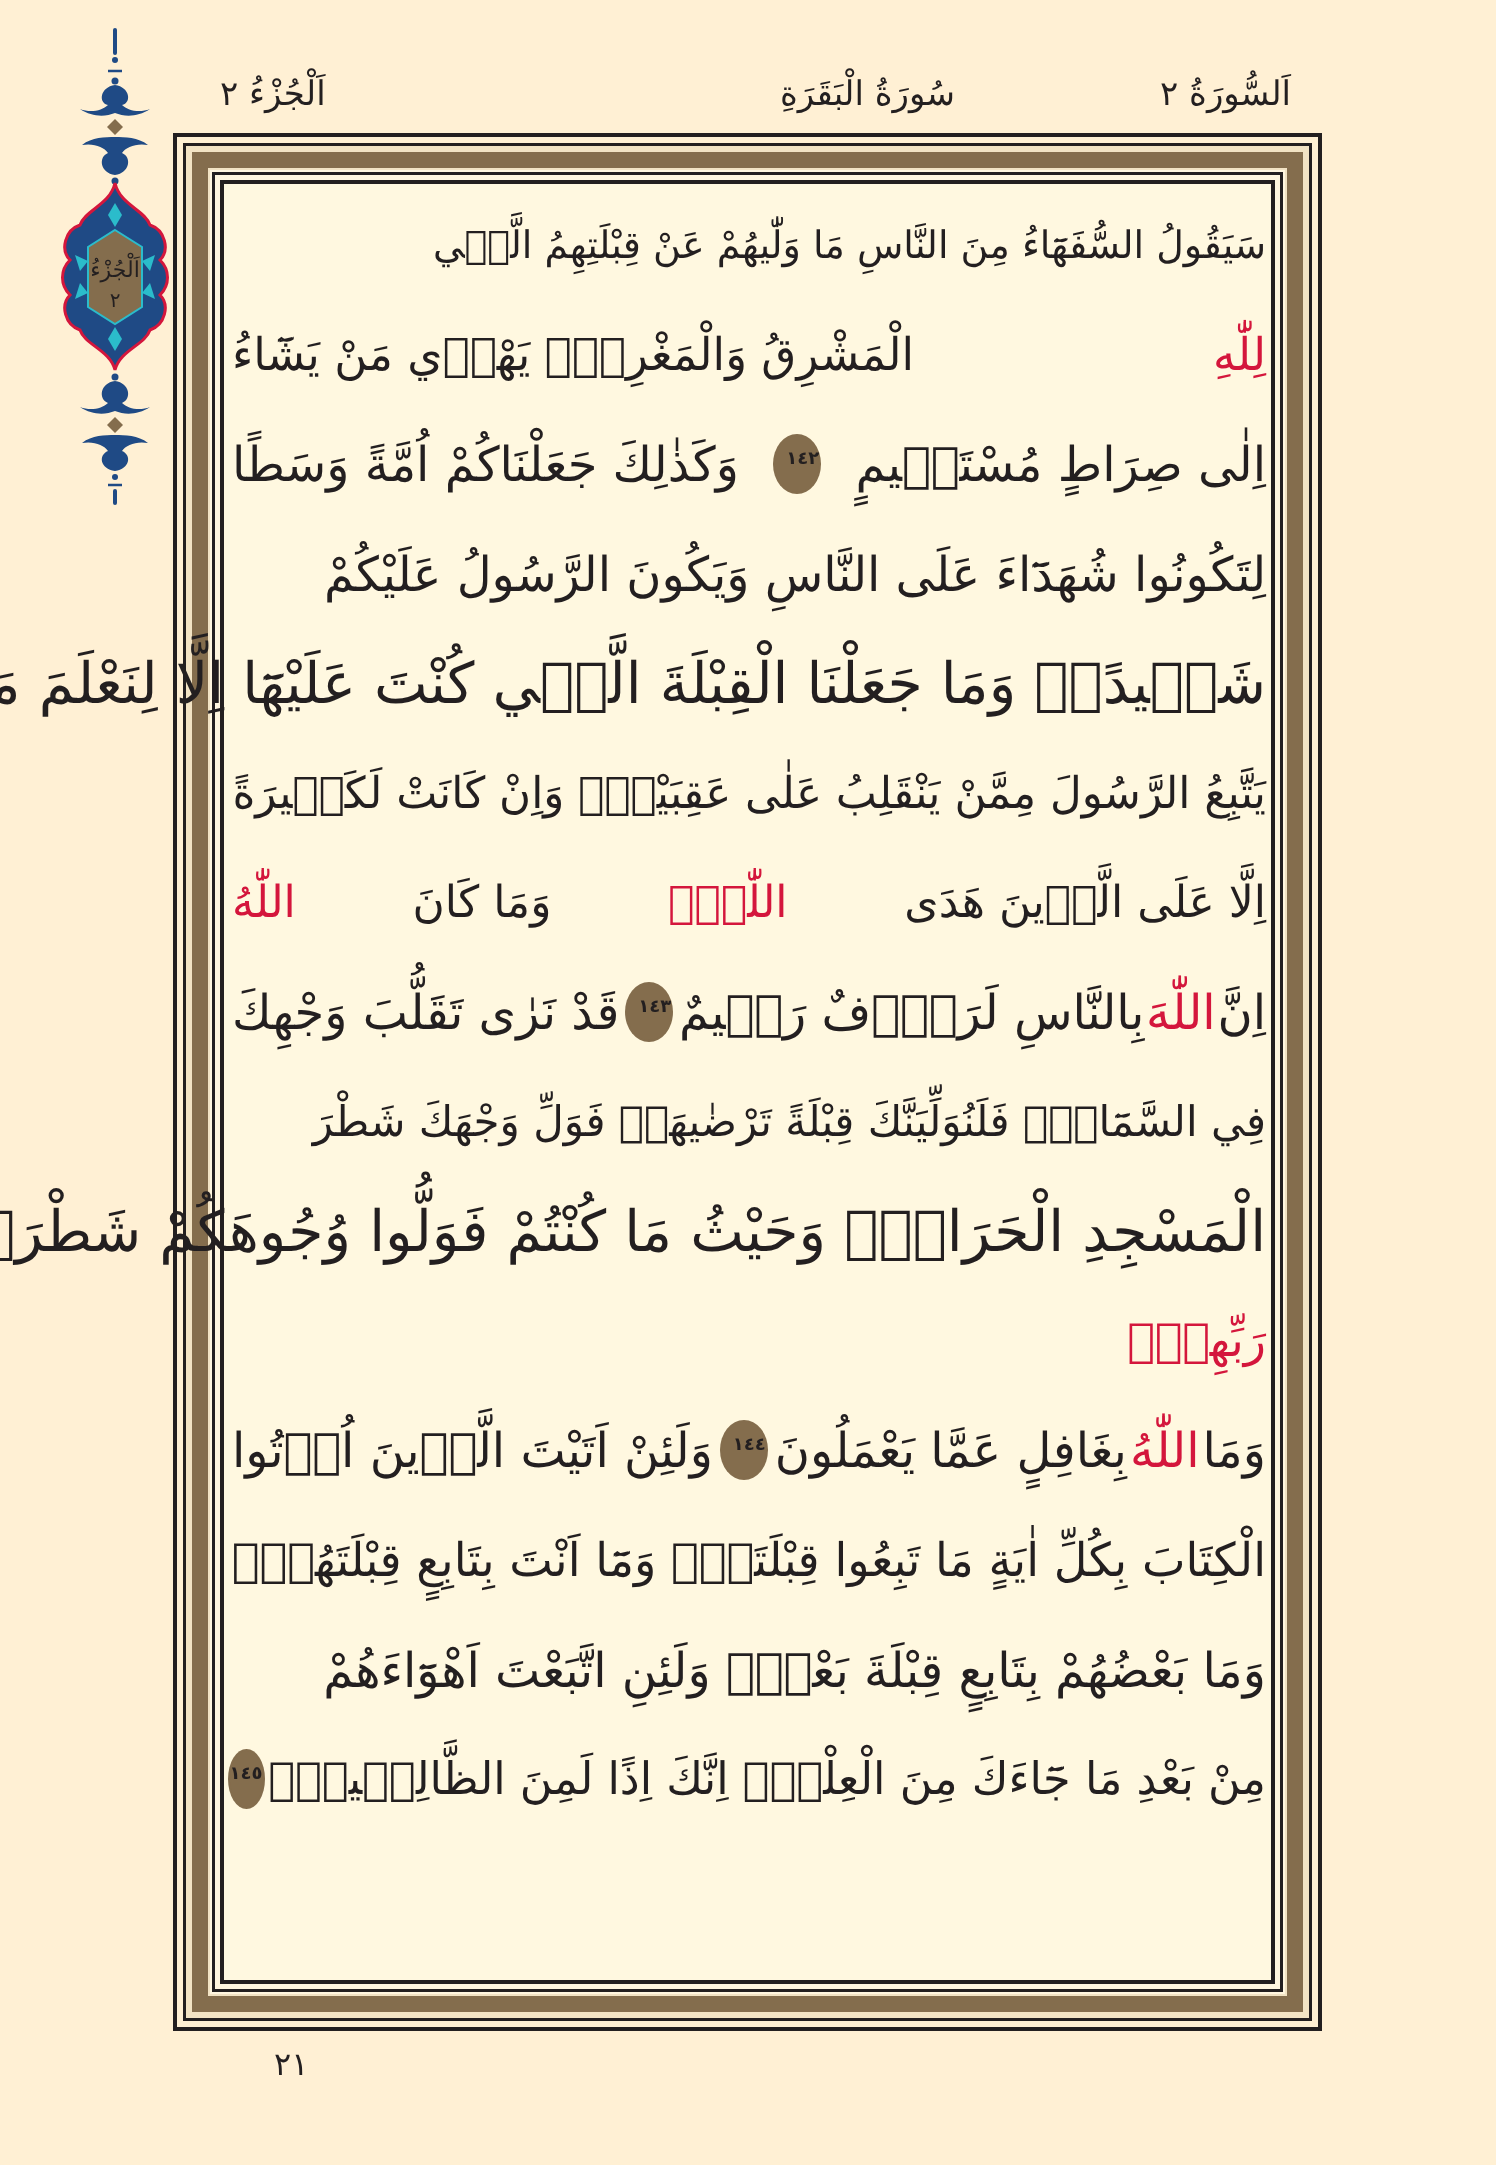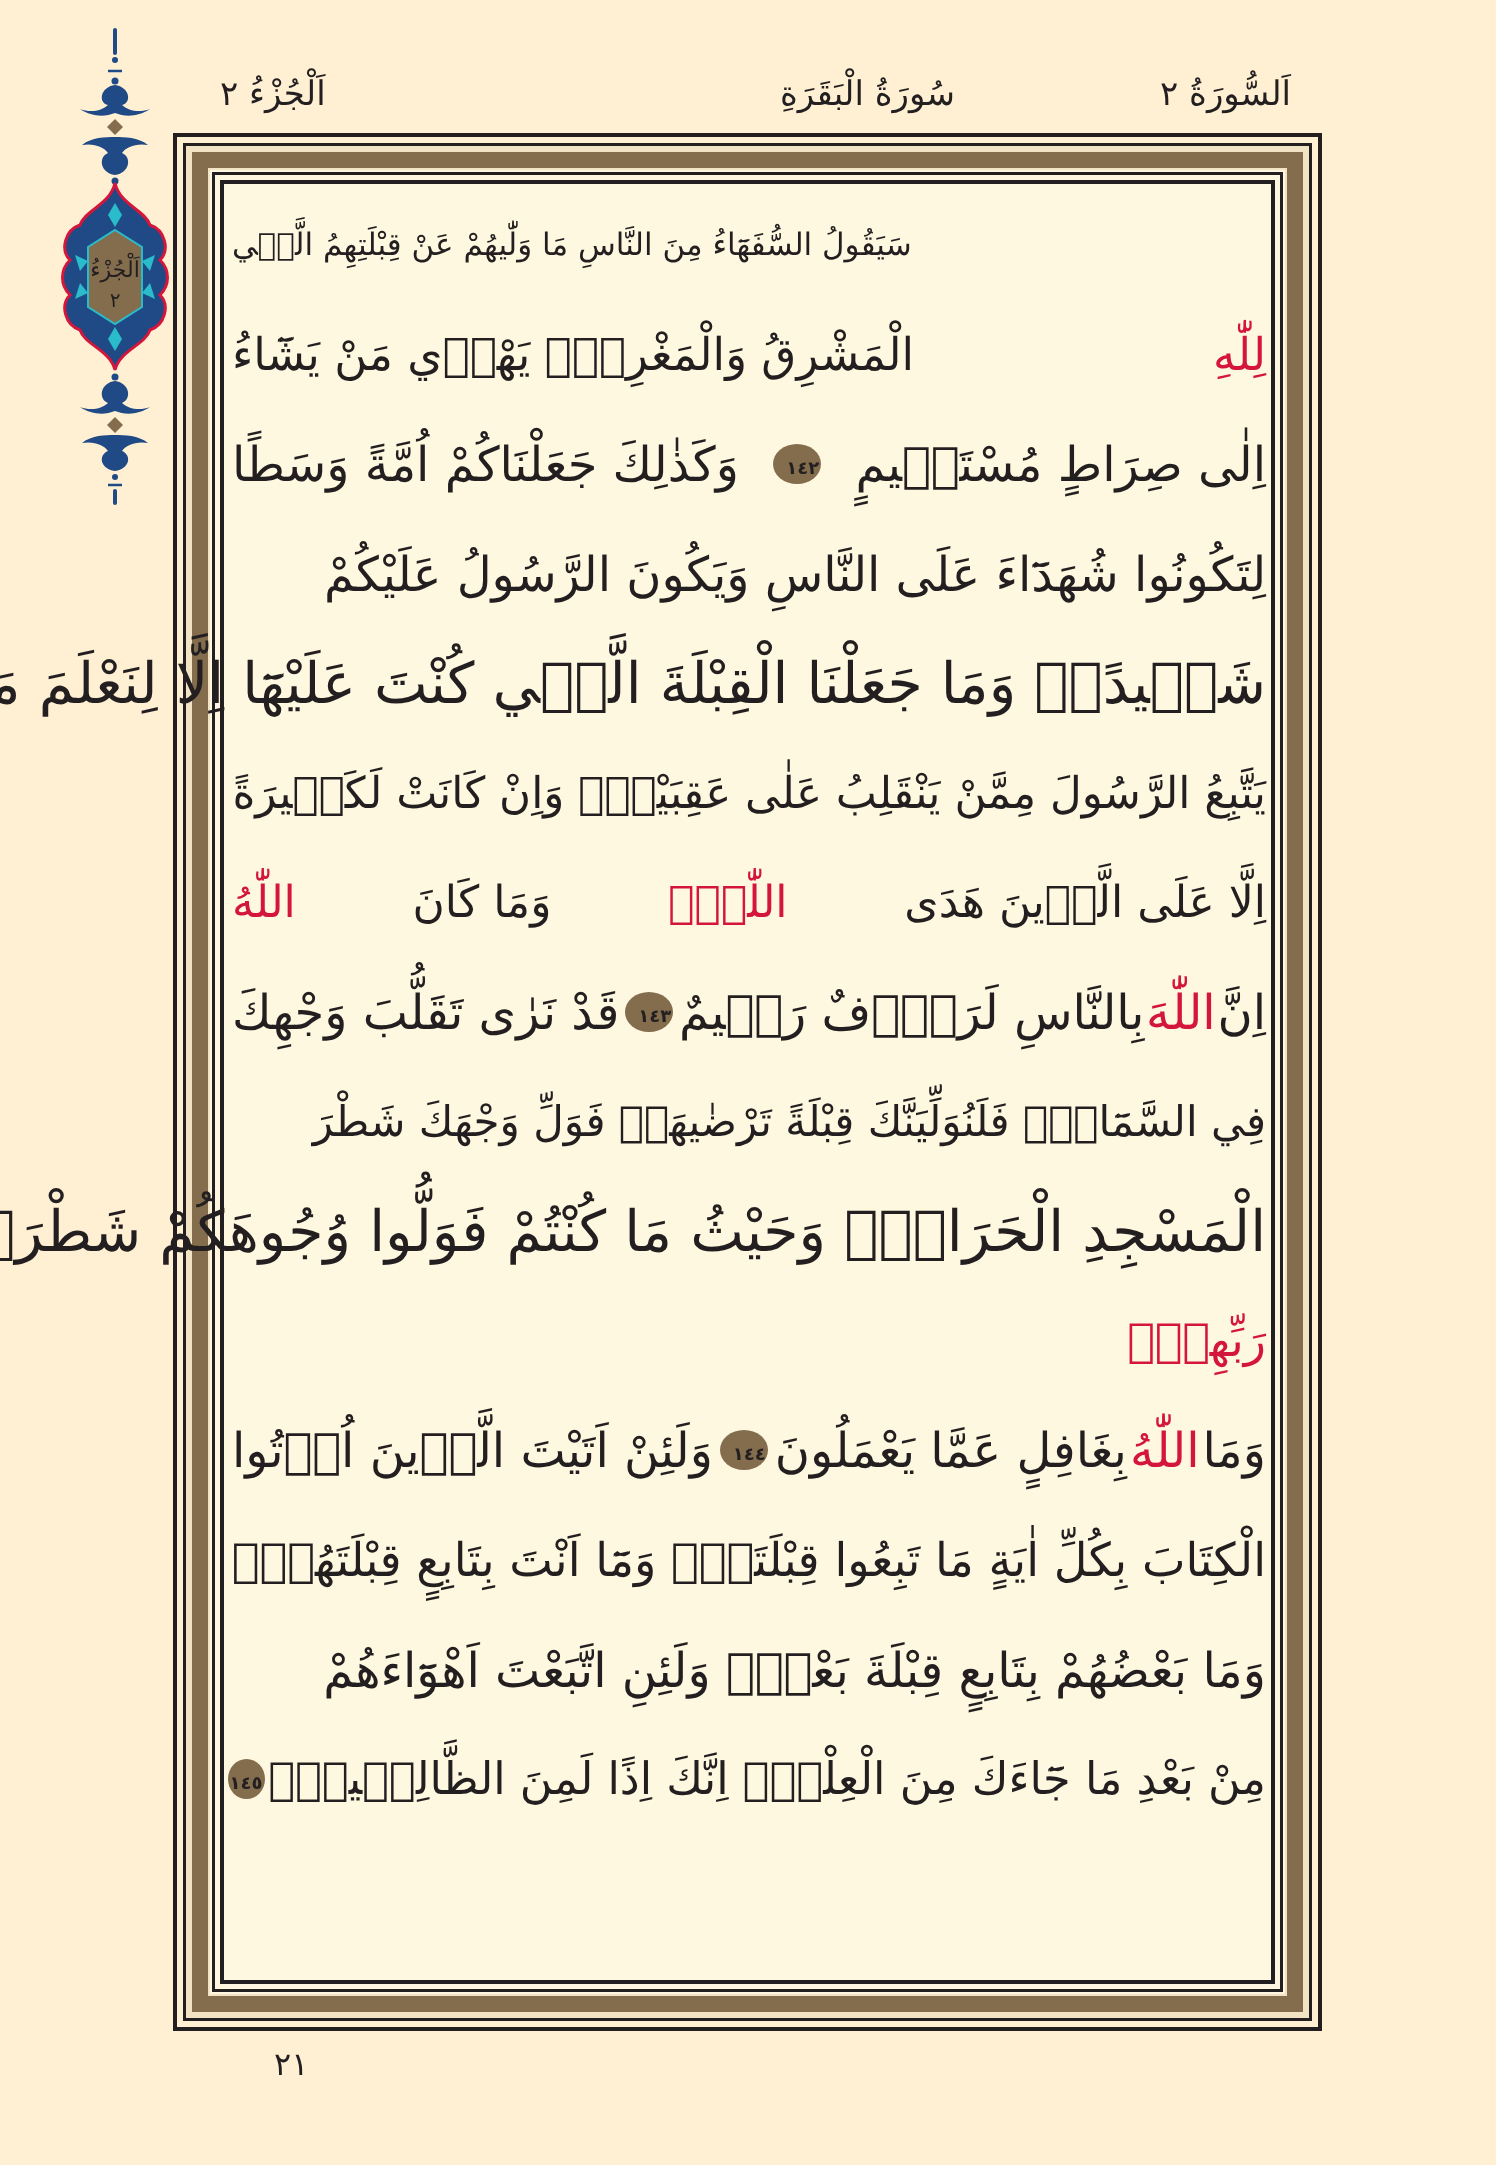--- a/index.html
+++ b/index.html
@@ -66,21 +66,21 @@
     font-size: 48px; line-height: 1;
     white-space: nowrap;
     direction: rtl;
     text-align: justify;
     text-align-last: justify;
   }
   .line .seg { display: inline-block; }
   .red { color: #d4163c; }
   .ayah-marker {
     display: inline-block;
-    width: 44px; height: 36px;
+    width: 44px; height: 56px;
     background: #846d4d;
     border-radius: 50%;
     color: #231f20;
     font-size: 18px; line-height: 44px; text-align: center;
     font-family: "DejaVu Sans", sans-serif;
     font-weight: bold;
     margin: 0 6px;
     box-shadow: 0 0 0 2px #846d4d;
     vertical-align: middle;
   }
@@ -147,21 +147,21 @@
       <div class="frame-l3">
         <div class="frame-l4">
           <div class="frame-inner"></div>
         </div>
       </div>
     </div>
   </div>
 </div>
 
 <div class="text-panel" id="text-panel">
-    <div class="line" style="font-size: 31px; justify-content: flex-end;">
+    <div class="line" style="font-size: 38px;">
       <span class="seg">سَيَقُولُ السُّفَهَٓاءُ مِنَ النَّاسِ مَا وَلّٰيهُمْ عَنْ قِبْلَتِهِمُ الَّت۪ي</span>
     </div>
     <div class="line" style="font-size: 45.2022px;">
       <span class="seg red">لِلّٰهِ</span>
       <span class="seg"> الْمَشْرِقُ وَالْمَغْرِبُۜ يَهْد۪ي مَنْ يَشَٓاءُ</span>
     </div>
     <div class="line">
       <span class="seg">اِلٰى صِرَاطٍ مُسْتَق۪يمٍ </span>
       <span class="ayah-marker">١٤٢</span>
       <span class="seg"> وَكَذٰلِكَ جَعَلْنَاكُمْ اُمَّةً وَسَطًا</span>

